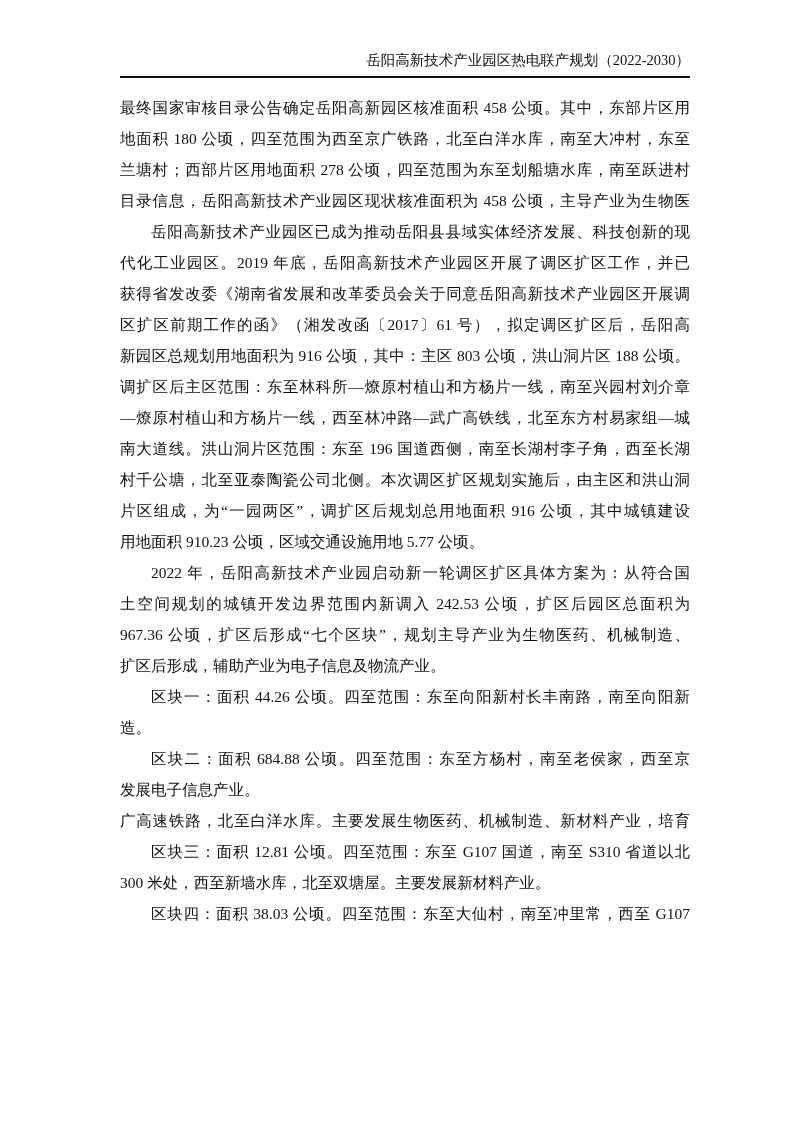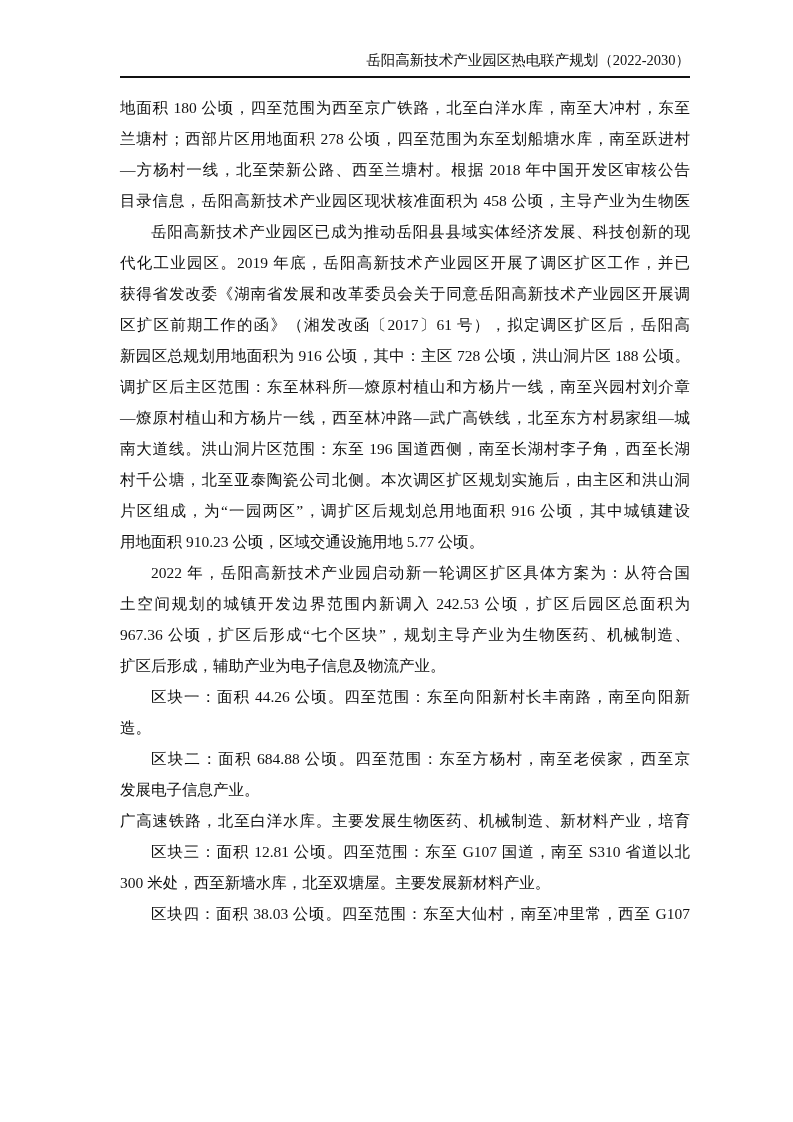--- a/index.html
+++ b/index.html
@@ -50,29 +50,29 @@
   }
 </style>
 </head>
 <body>
 
 <div class="page">
   <div class="header">
     <span>岳阳高新技术产业园区热电联产规划（2022-2030）</span>
   </div>
   <div class="doc-body">
+      <div class="line">最终国家审核目录公告确定岳阳高新园区核准面积 458 公顷。其中，东部片区用</div>
       <div class="line">地面积 180 公顷，四至范围为西至京广铁路，北至白洋水库，南至大冲村，东至</div>
       <div class="line">兰塘村；西部片区用地面积 278 公顷，四至范围为东至划船塘水库，南至跃进村</div>
-      <div class="line">—方杨村一线，北至荣新公路、西至兰塘村。根据 2018 年中国开发区审核公告</div>
       <div class="line">目录信息，岳阳高新技术产业园区现状核准面积为 458 公顷，主导产业为生物医</div>
       <div class="line indent">岳阳高新技术产业园区已成为推动岳阳县县域实体经济发展、科技创新的现</div>
       <div class="line">代化工业园区。2019 年底，岳阳高新技术产业园区开展了调区扩区工作，并已</div>
       <div class="line">获得省发改委《湖南省发展和改革委员会关于同意岳阳高新技术产业园区开展调</div>
       <div class="line">区扩区前期工作的函》（湘发改函〔2017〕61 号），拟定调区扩区后，岳阳高</div>
-      <div class="line">新园区总规划用地面积为 916 公顷，其中：主区 728 公顷，洪山洞片区 188 公顷。</div>
+      <div class="line">新园区总规划用地面积为 916 公顷，其中：主区 803 公顷，洪山洞片区 188 公顷。</div>
       <div class="line">调扩区后主区范围：东至林科所—燎原村植山和方杨片一线，南至兴园村刘介章</div>
       <div class="line">—燎原村植山和方杨片一线，西至林冲路—武广高铁线，北至东方村易家组—城</div>
       <div class="line">南大道线。洪山洞片区范围：东至 196 国道西侧，南至长湖村李子角，西至长湖</div>
       <div class="line">村千公塘，北至亚泰陶瓷公司北侧。本次调区扩区规划实施后，由主区和洪山洞</div>
       <div class="line">片区组成，为“一园两区”，调扩区后规划总用地面积 916 公顷，其中城镇建设</div>
       <div class="line end">用地面积 910.23 公顷，区域交通设施用地 5.77 公顷。</div>
       <div class="line indent">2022 年，岳阳高新技术产业园启动新一轮调区扩区具体方案为：从符合国</div>
       <div class="line">土空间规划的城镇开发边界范围内新调入 242.53 公顷，扩区后园区总面积为</div>
       <div class="line">967.36 公顷，扩区后形成“七个区块”，规划主导产业为生物医药、机械制造、</div>
       <div class="line end">扩区后形成，辅助产业为电子信息及物流产业。</div>

